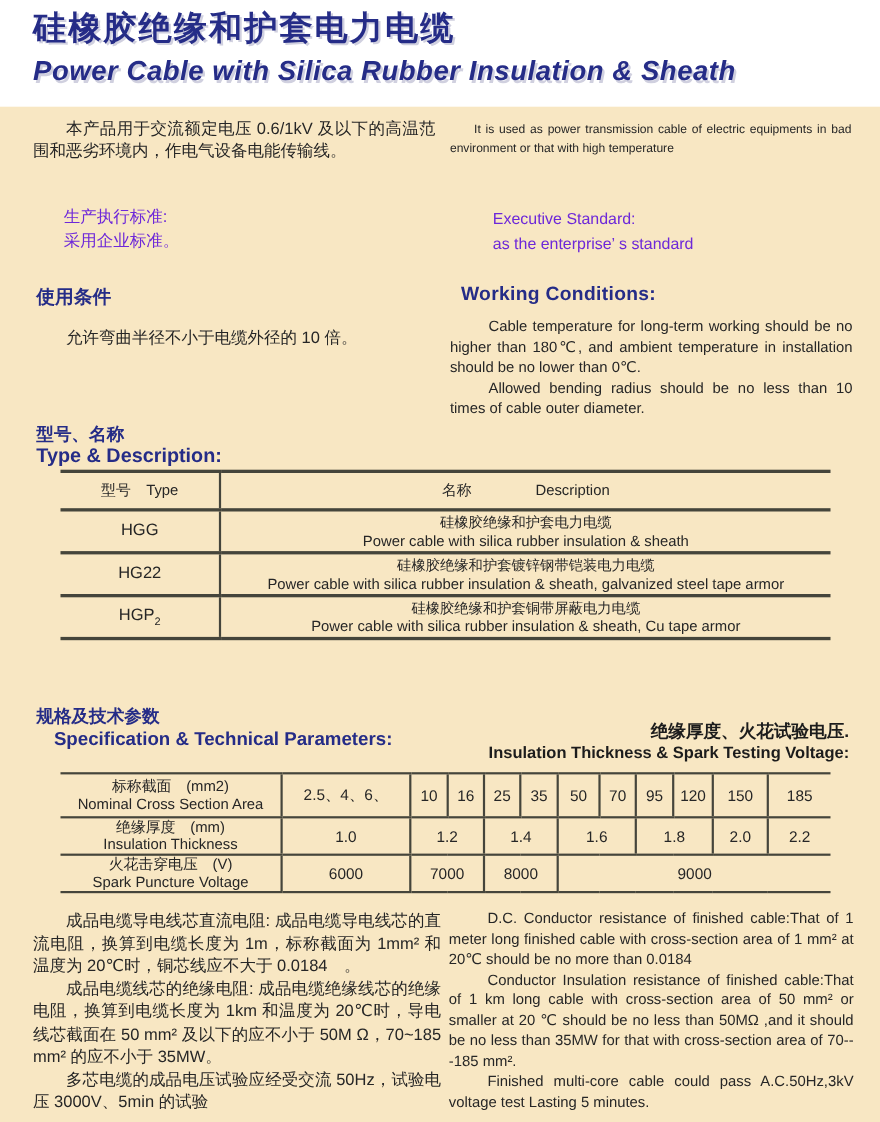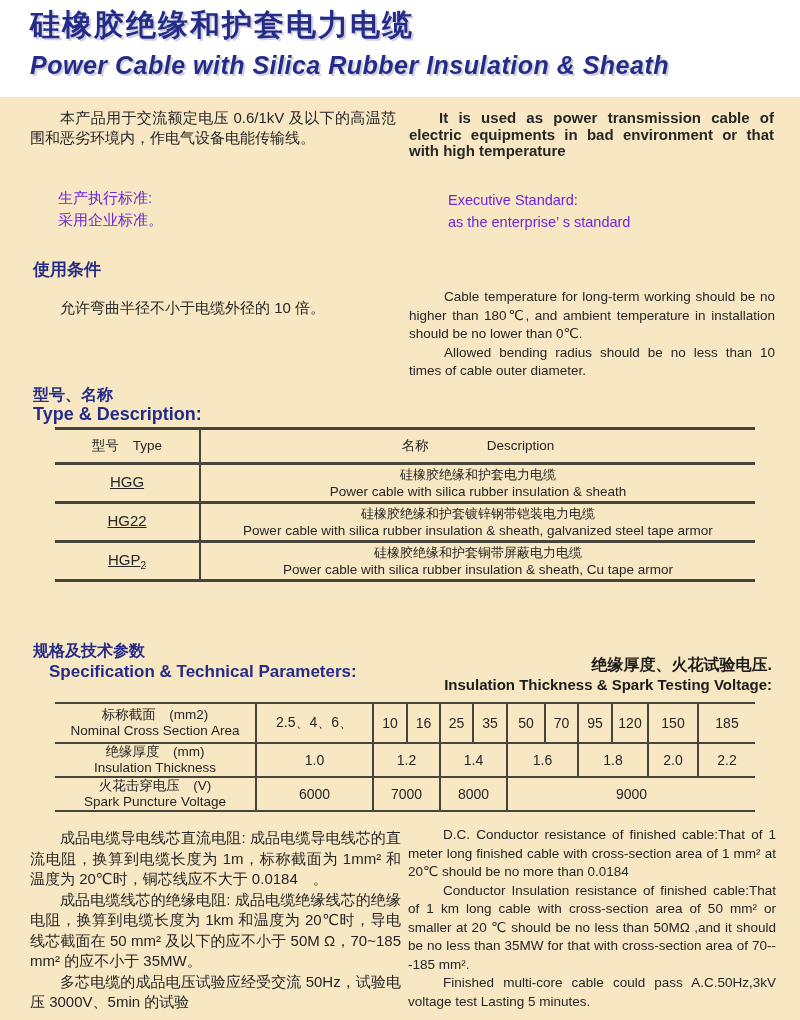--- a/index.html
+++ b/index.html
@@ -14,22 +14,22 @@
   .navy { color:#252c87; }
   .orange { color:#6d28d9; }
 
   .title-cn { left:30px; top:5px; font-size:30px; font-weight:bold; letter-spacing:2px;
               text-shadow:2px 2px 0 rgba(100,100,150,.30); }
   .title-en { left:30px; top:51px; font-size:25px; font-weight:bold; font-style:italic;
               letter-spacing:.5px; text-shadow:2px 2px 0 rgba(100,100,150,.30); }
 
   .intro-cn { left:30px; top:108px; width:366px; font-size:15px; line-height:20px;
               text-align:justify; text-indent:2em; }
-  .intro-en { left:409px; top:110px; width:365px; font-size:15px; line-height:16.5px;
-              text-align:justify; text-indent:2em;font-weight:bold; }
+  .intro-en { left:409px; top:110px; width:365px; font-size:11px; line-height:16.5px;
+              text-align:justify; text-indent:2em; }
 
   .std-cn { left:58px; top:187px; font-size:15px; line-height:22px; }
   .std-en { left:448px; top:189px; font-size:14.5px; line-height:22px; }
 
   .cond-h-cn { left:33px; top:258px; font-size:17px; font-weight:bold; }
   .cond-h-en { left:419px; top:257px; font-size:17.5px; font-weight:bold; letter-spacing:.3px; }
   .cond-cn { left:30px; top:298px; width:370px; font-size:15px; line-height:20px; text-align:justify; }
   .cond-cn p { text-indent:2em; }
   .cond-en { left:409px; top:288px; width:366px; font-size:13.5px; line-height:18.5px; text-align:justify; }
   .cond-en p { text-indent:2.6em; }
@@ -41,21 +41,21 @@
   td { padding:0; text-align:center; vertical-align:middle; }
 
   .type-table { position:absolute; left:55px; top:427px; width:700px; }
   .type-table td { border-bottom:3px solid #45453b; }
   .type-table tr.hdr td { border-top:3px solid #45453b; font-size:13.5px; }
   .type-table tr.hdr { height:35px; }
   .type-table tr.row { height:39px; }
   .type-table .divider { border-left:2px solid #45453b; }
   .gap-sm { margin-left:14px; }
   .gap-lg { margin-left:30px;padding-left:28px; }
-  .type-cell { font-size:15px;text-decoration:underline; }
+  .type-cell { font-size:15px; }
   .type-cell sub { font-size:10px; }
   .desc-cn { font-size:13px; line-height:17px; }
   .desc-en { font-size:13.5px; line-height:17px; }
 
   .spec-h-cn { left:33px; top:641px; font-size:16px; font-weight:bold; }
   .spec-h-en { left:49px; top:662px; font-size:17px; font-weight:bold; }
   .spec-note-cn { right:28px; top:655px; font-size:16px; font-weight:bold; text-align:left; color:#1c1c1c; }
   .spec-note-en { right:28px; top:676px; font-size:15px; font-weight:bold; text-align:right; color:#1c1c1c; }
 
   .spec-table { position:absolute; left:55px; top:702px; width:700px; }
@@ -87,20 +87,21 @@
   <div class="abs std-cn orange">
     <div>生产执行标准:</div>
     <div>采用企业标准。</div>
   </div>
   <div class="abs std-en orange">
     <div>Executive Standard:</div>
     <div>as the enterprise’ s standard</div>
   </div>
 
   <div class="abs cond-h-cn navy">使用条件</div>
+  <div class="abs cond-h-en navy">Working Conditions:</div>
   <div class="abs cond-cn">
     <p>允许弯曲半径不小于电缆外径的 10 倍。</p>
   </div>
   <div class="abs cond-en">
     <p>Cable temperature for long-term working should be no higher than 180℃, and ambient temperature in installation should be no lower than 0℃.</p>
     <p>Allowed bending radius  should be no less than 10 times of cable outer diameter.</p>
   </div>
 
   <div class="abs type-h-cn navy">型号、名称</div>
   <div class="abs type-h-en navy">Type &amp; Description:</div>

